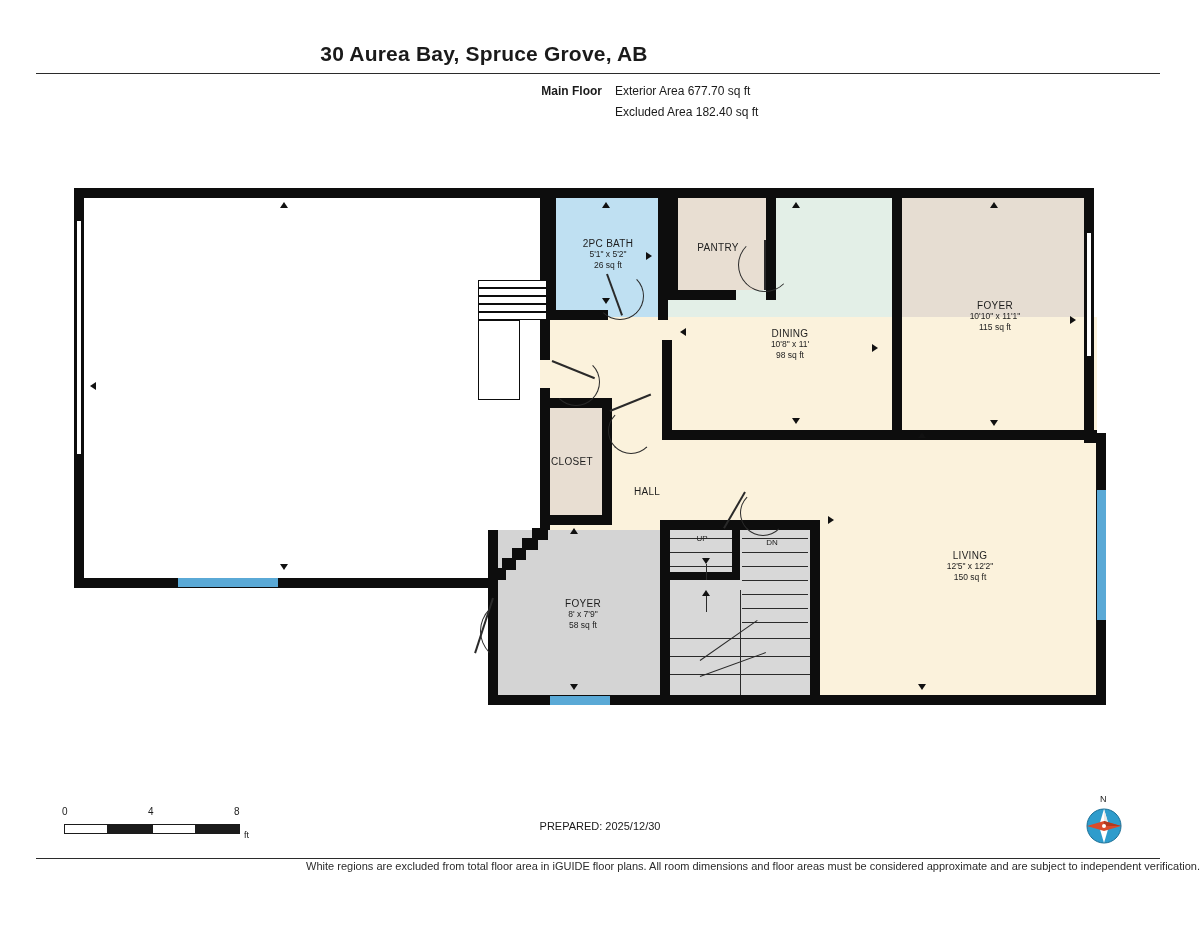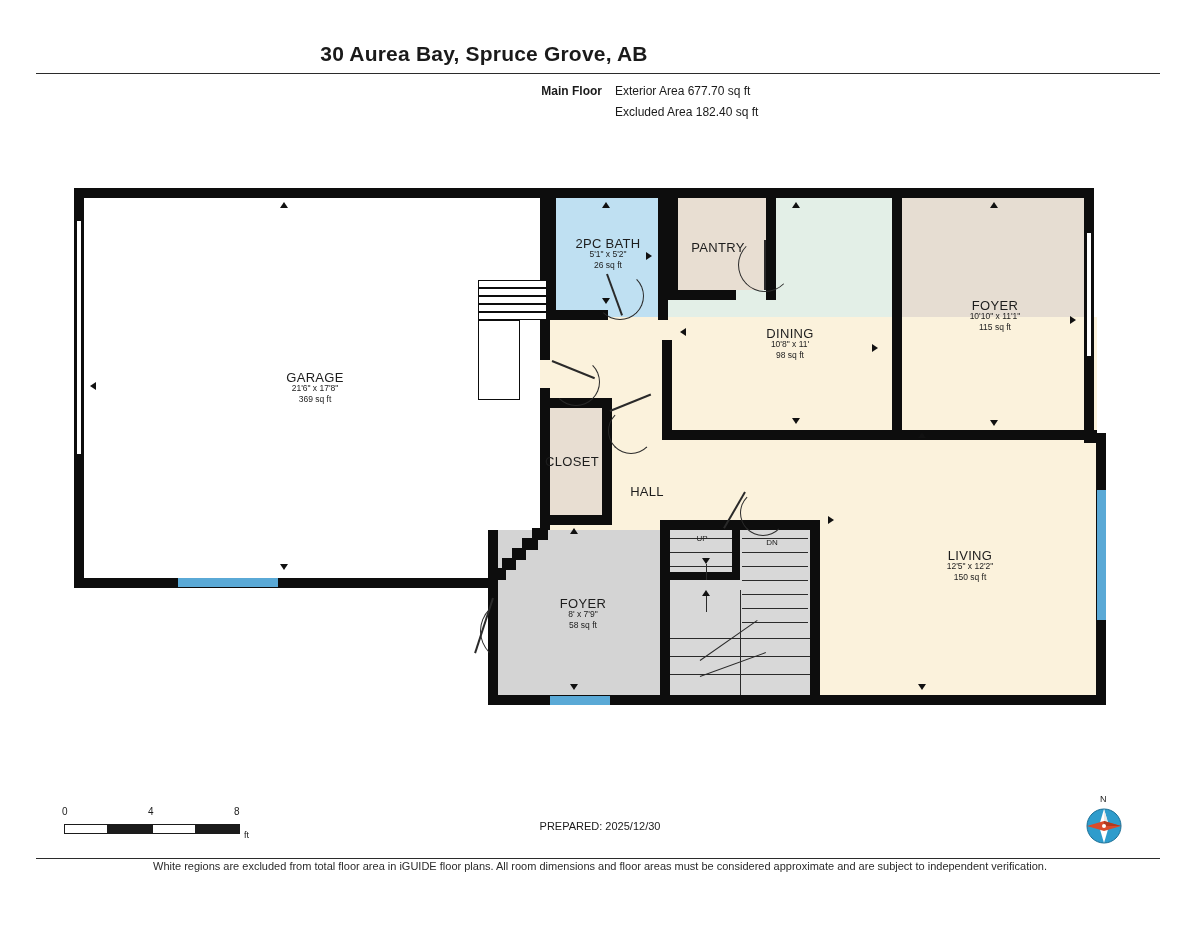--- a/index.html
+++ b/index.html
@@ -103,21 +103,21 @@
 
   
   .lbl {
     position: absolute;
     text-align: center;
     font-size: 9px;
     line-height: 11px;
     color: #1d1d1d;
     white-space: nowrap;
   }
-  .lbl .nm { font-size: 13px; letter-spacing: 0.3px; }
+  .lbl .nm { font-size: 10px; letter-spacing: 0.3px; }
   .lbl .dm { font-size: 8.5px; }
   .lbl .sf { font-size: 8.5px; }
 
   .tiny {
     position: absolute;
     font-size: 8px;
     text-align: center;
     color: #1d1d1d;
   }
 
@@ -174,21 +174,21 @@
     left: 36px;
     width: 1124px;
     height: 1px;
     background: #2b2b2b;
   }
   .disclaimer {
     position: absolute;
     top: 860px;
     left: 0;
     width: 1200px;
-    text-align: center;
+    text-align: right;
     font-size: 11px;
     color: #2b2b2b;
   }
 </style>
 </head>
 <body>
 
 <div class="page">
 
   <div class="title">30 Aurea Bay, Spruce Grove, AB</div>
@@ -317,25 +317,20 @@
     <div class="arr arr-d" style="left:752px; top:258px;"></div>
     <div class="arr arr-u" style="left:950px; top:42px;"></div>
     <div class="arr arr-r" style="left:1030px;top:156px;"></div>
     <div class="arr arr-d" style="left:950px; top:260px;"></div>
     <div class="arr arr-u" style="left:878px; top:272px;"></div>
     <div class="arr arr-r" style="left:788px; top:356px;"></div>
     <div class="arr arr-d" style="left:878px; top:524px;"></div>
     <div class="arr arr-u" style="left:530px; top:368px;"></div>
     <div class="arr arr-d" style="left:530px; top:524px;"></div>
 
-    <div class="lbl" style="left:195px; top:212px; width:160px;">
-      <div class="nm">GARAGE</div>
-      <div class="dm">21'6" x 17'8"</div>
-      <div class="sf">369 sq ft</div>
-    </div>
 
     <div class="lbl" style="left:508px; top:78px; width:120px;">
       <div class="nm">2PC BATH</div>
       <div class="dm">5'1" x 5'2"</div>
       <div class="sf">26 sq ft</div>
     </div>
 
     <div class="lbl" style="left:632px; top:82px; width:92px;">
       <div class="nm">PANTRY</div>
     </div>

